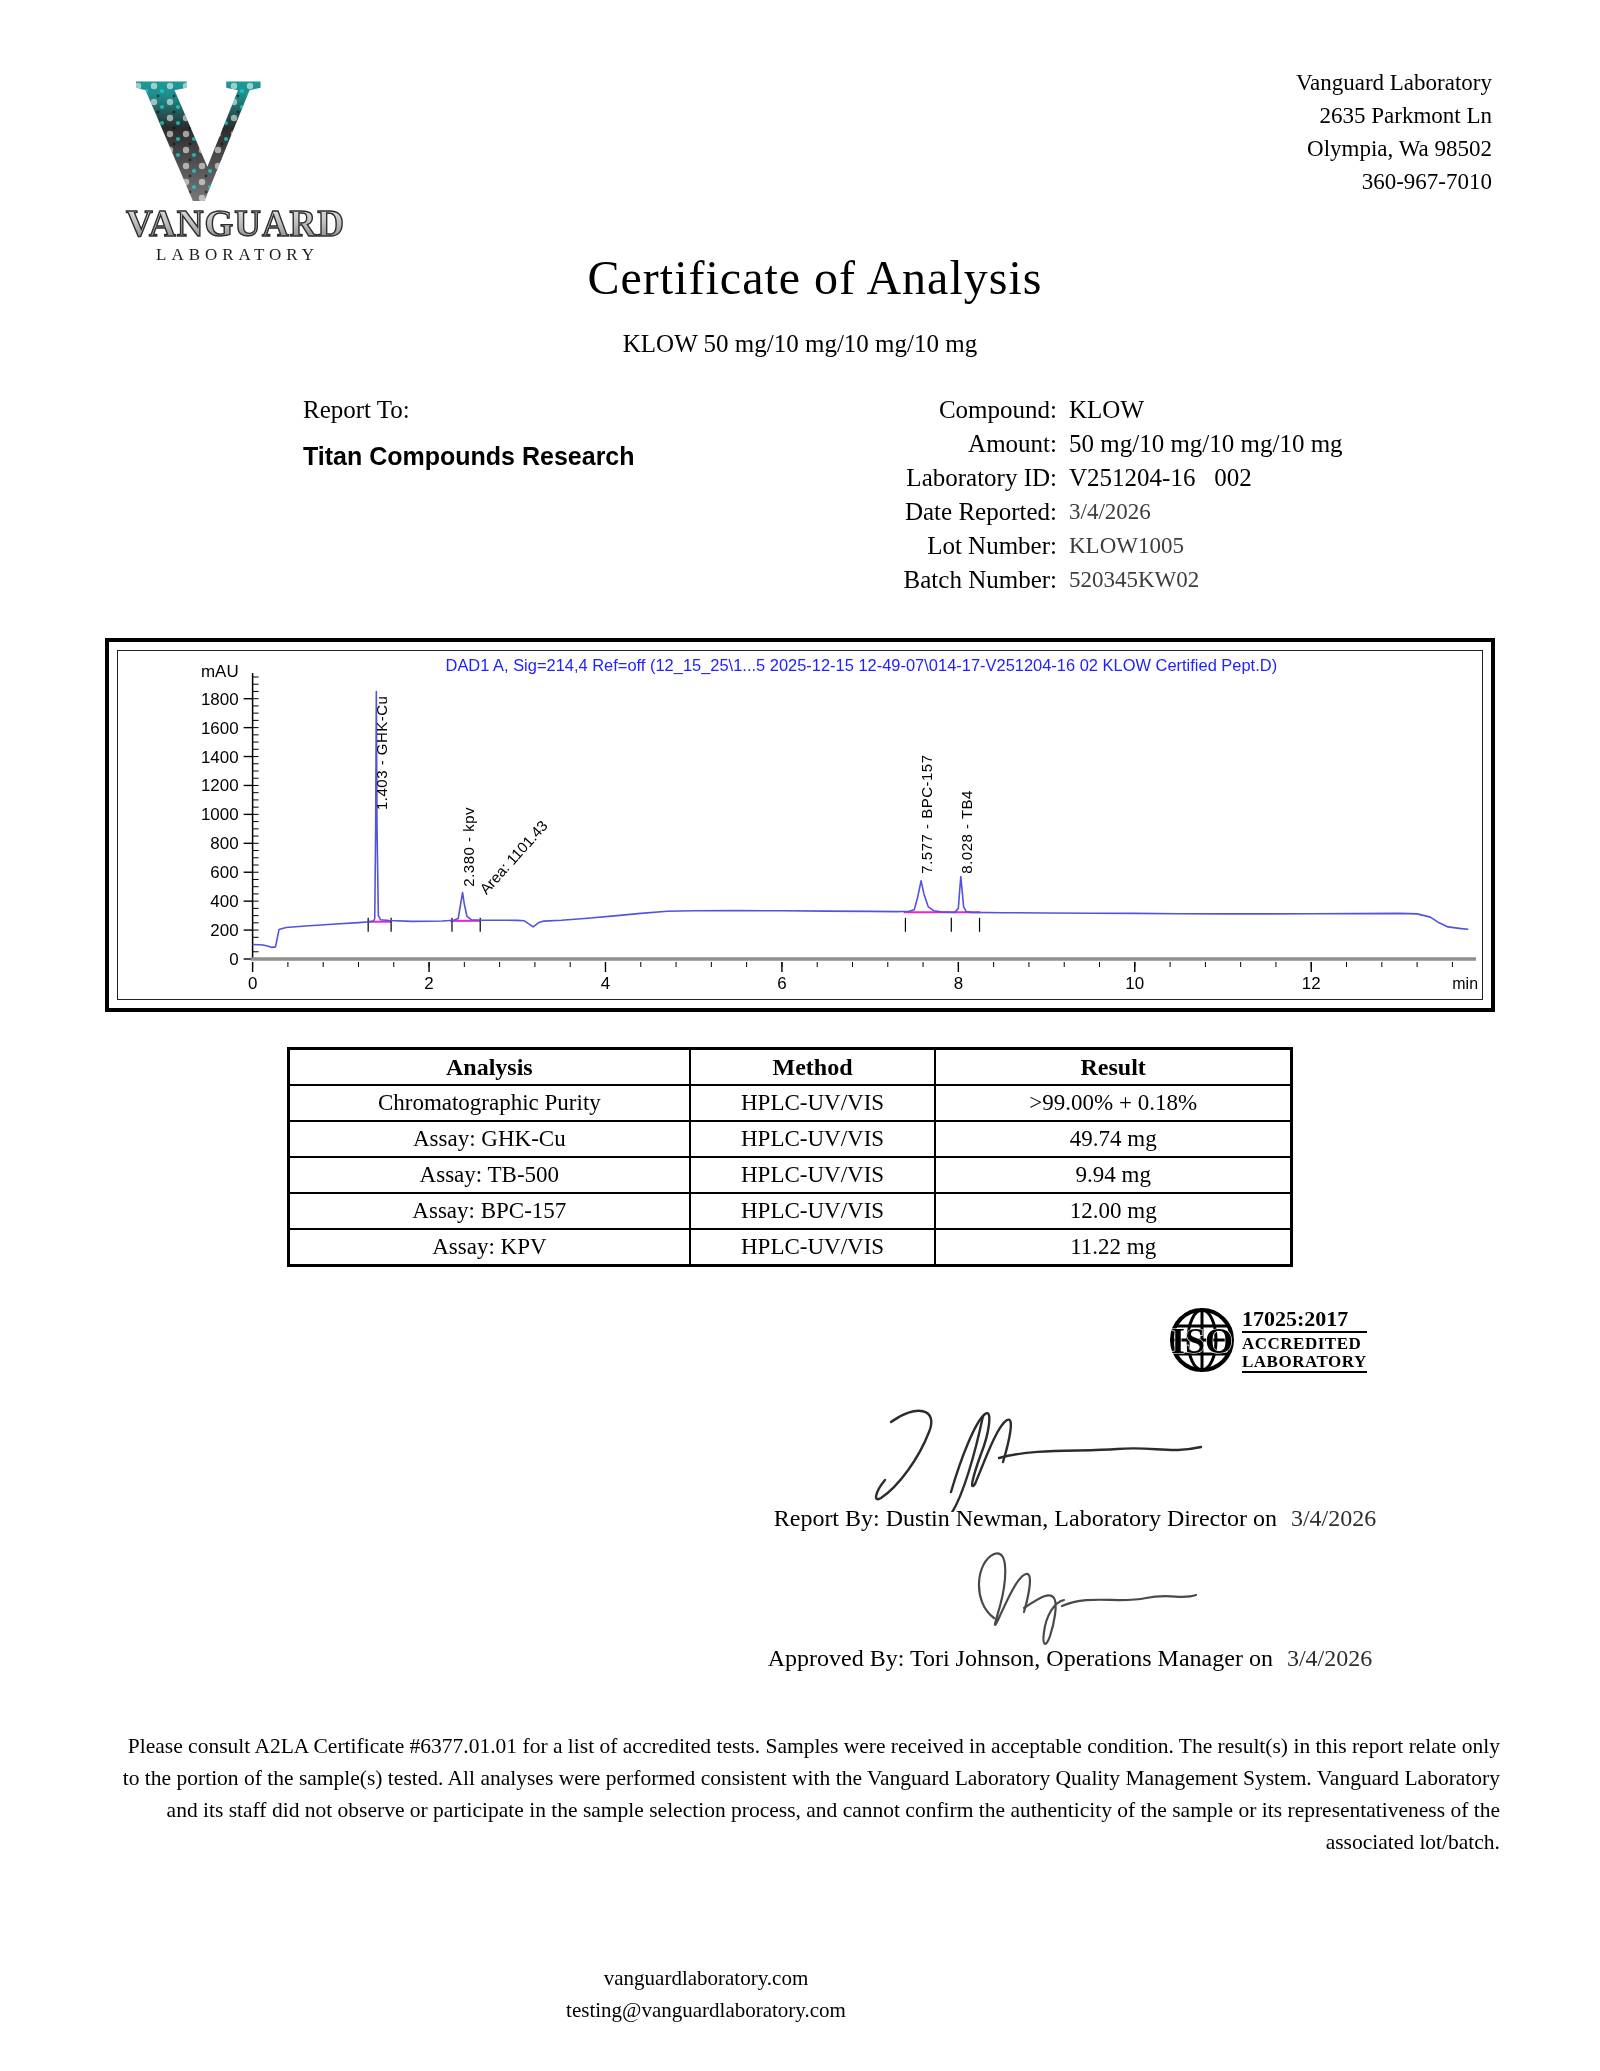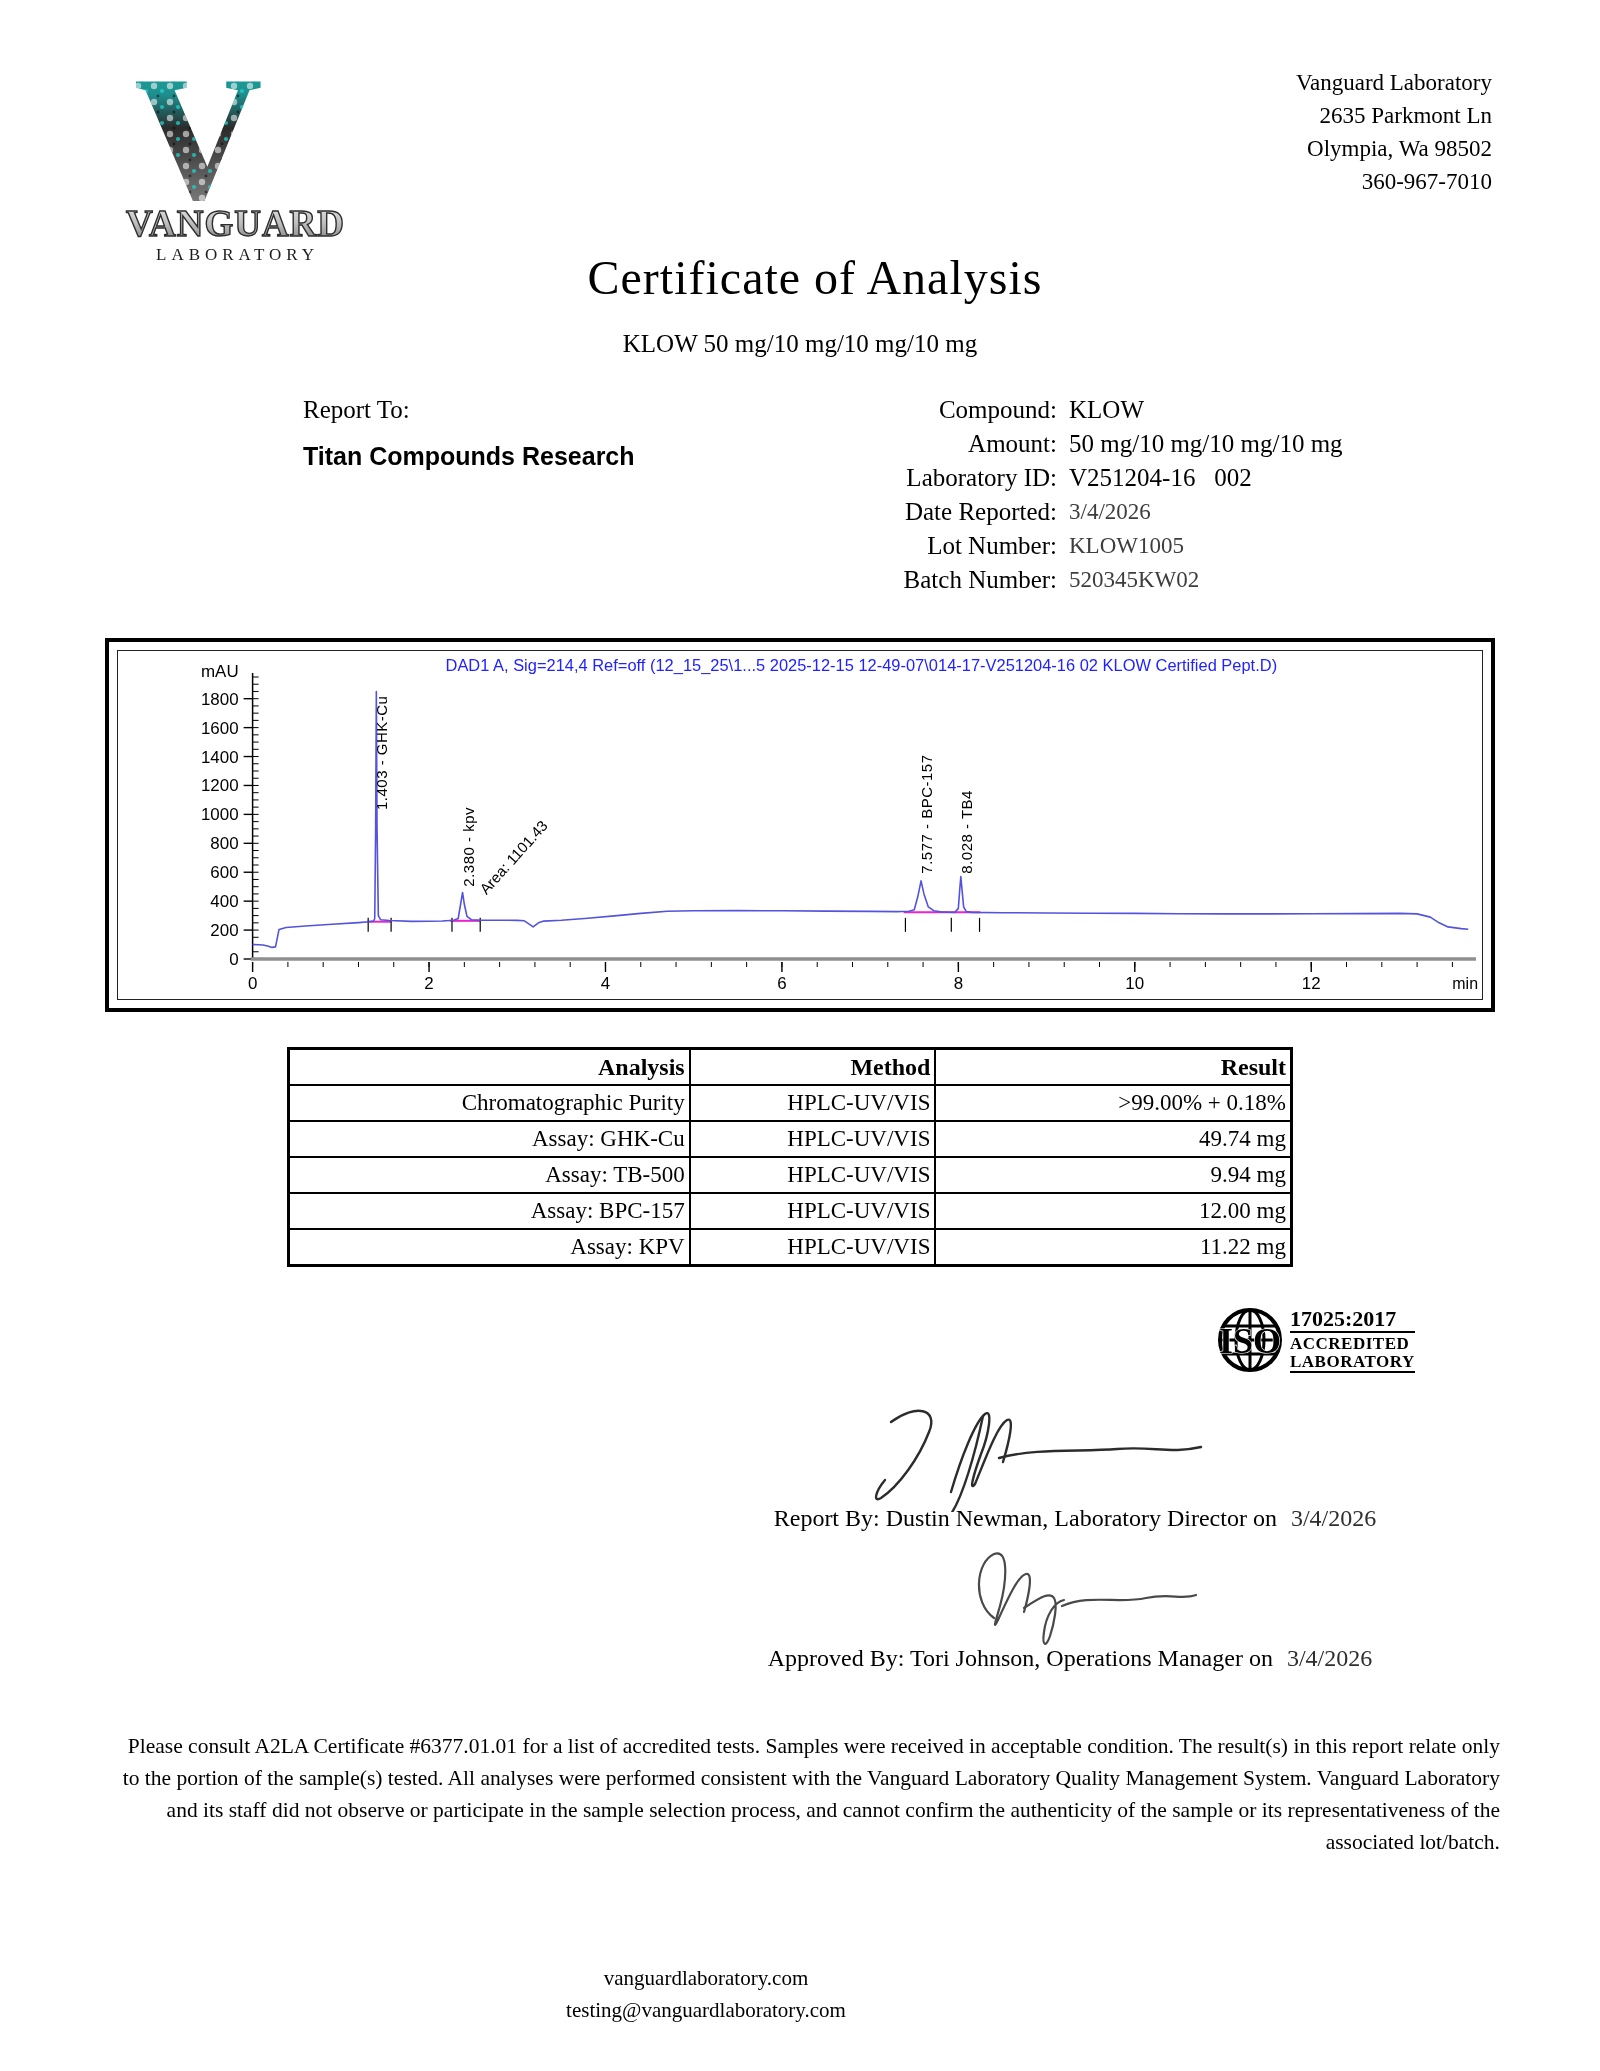--- a/index.html
+++ b/index.html
@@ -25,29 +25,29 @@
   .info-value{padding-left:12px;white-space:pre-wrap;}
   .info-value.filled{color:#3d3d3d;font-size:23px;}
 
   
   .chart-outer{left:105px;top:638px;width:1390px;height:374px;border:4px solid #000;box-sizing:border-box;background:#fff;}
   .chart-inner{position:absolute;left:8px;top:8px;right:8px;bottom:8px;border:1px solid #222;}
   .chart-inner svg{display:block;width:100%;height:100%;}
 
   
   .results{left:287px;top:1047px;width:1006px;border-collapse:collapse;font-size:23px;}
-  .results th,.results td{border:2px solid #000;text-align:right;padding:2px 4px;height:30px;}
+  .results th,.results td{border:2px solid #000;text-align:center;padding:2px 4px;height:30px;}
   .results th{font-size:24px;}
   .results{border:3px solid #000;}
   .col-analysis{width:40%;}
   .col-method{width:24.5%;}
   .col-result{width:35.5%;}
 
   
-  .iso{left:1216px;top:1306px;display:flex;align-items:center;gap:6px;}
+  .iso{left:1168px;top:1306px;display:flex;align-items:center;gap:6px;}
   .iso-text{font-family:"Liberation Serif",serif;font-weight:bold;color:#000;line-height:1.05;}
   .iso-std{font-size:22px;border-bottom:2px solid #000;padding-bottom:1px;}
   .iso-l1{font-size:17px;letter-spacing:.5px;margin-top:2px;}
   .iso-l2{font-size:17px;letter-spacing:.5px;border-bottom:2px solid #000;padding-bottom:1px;}
 
   
   .sig1{left:855px;top:1392px;}
   .sig2{left:950px;top:1540px;}
   .sig-caption{width:1060px;text-align:center;font-size:24px;}
   .cap1{left:545px;top:1505px;}

